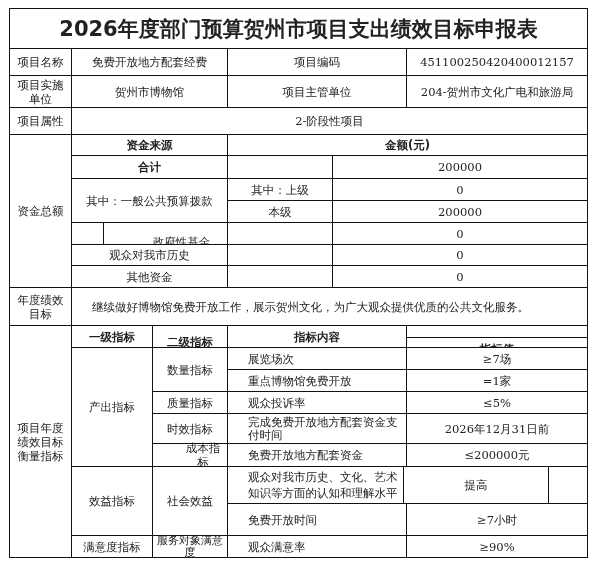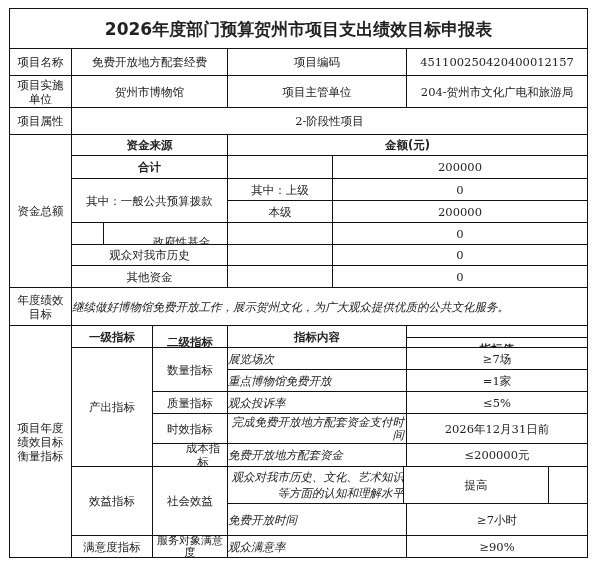--- a/index.html
+++ b/index.html
@@ -1,23 +1,23 @@
 <!DOCTYPE html>
 <html><head>
 <meta charset="utf-8">
 <style>
   html, body { margin:0; padding:0; background:#ffffff; }
   body { width:600px; height:568px; position:relative; overflow:hidden;
          font-family:"DejaVu Serif","Liberation Serif",serif; color:#222; }
   .cell { position:absolute; box-sizing:border-box; display:flex; align-items:center;
           justify-content:center; text-align:center; font-size:11.5px; line-height:14px;
           border:1px solid #111; background:#fff; padding:0 2px; }
-  .left { justify-content:flex-start; text-align:right; padding-left:0;font-style:italic; }
+  .left { justify-content:flex-start; text-align:left; padding-left:20px; }
   .bold { font-family:"DejaVu Sans","Liberation Sans",sans-serif; font-weight:bold; font-size:11.5px; }
-  .title { font-family:"DejaVu Sans","Liberation Sans",sans-serif; font-weight:bold; font-size:17px; }
+  .title { font-family:"DejaVu Sans","Liberation Sans",sans-serif; font-weight:bold; font-size:21px; }
   .frame { position:absolute; left:9px; top:8px; width:579px; height:550px;
            border:1.5px solid #111; box-sizing:border-box; pointer-events:none; }
 </style>
 </head>
 <body>
 
 <div class="cell title" style="left:9px;top:8px;width:579px;height:41px;">2026年度部门预算贺州市项目支出绩效目标申报表</div>
 
 <div class="cell" style="left:9px;top:48px;width:63px;height:28px;">项目名称</div>
 <div class="cell" style="left:71px;top:48px;width:157px;height:28px;">免费开放地方配套经费</div>

